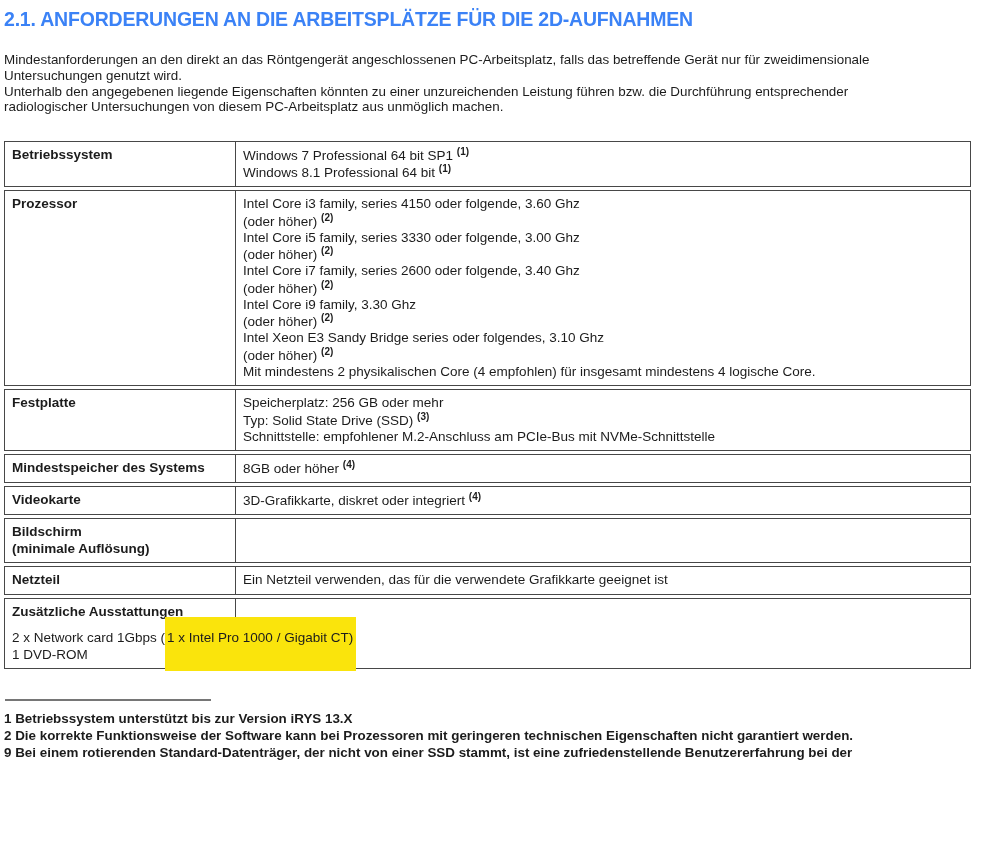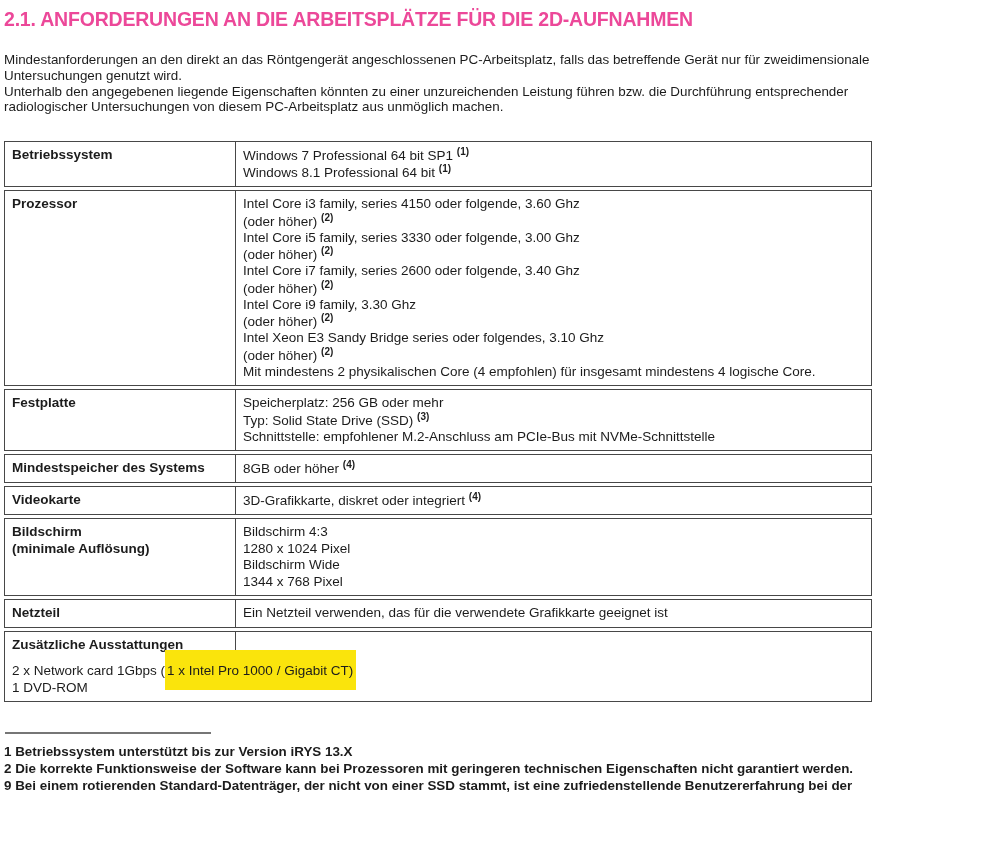--- a/index.html
+++ b/index.html
@@ -5,48 +5,48 @@
   html, body { margin: 0; padding: 0; }
   body {
     width: 1000px; height: 854px; overflow: hidden;
     background: #ffffff; color: #1c1c1c;
     font-family: "Liberation Sans", sans-serif;
   }
   main { padding: 6px 4px 0 4px; }
 
   h1.title {
     font-size: 19.5px; line-height: 23px; font-weight: 700;
-    letter-spacing: -0.2px; margin: 2px 0 21px 0; color: #ec4899;
+    letter-spacing: -0.2px; margin: 2px 0 21px 0; color: #3b82f6;
   }
 
   .intro {
     font-size: 13.4px; line-height: 15.8px; white-space: pre-line;
     margin: 0 0 26px 0;
   }
 
-  .reqtable { width: 868px; }
+  .reqtable { width: 967px; }
   .row {
     display: flex; border: 1.5px solid #474747;
     margin-bottom: 3px; background: #fff;
   }
   .row:last-child { margin-bottom: 0; flex-direction: column; }
   .label {
     width: 231px; flex: none; box-sizing: border-box;
     border-right: 1.5px solid #474747;
     font-weight: 700; font-size: 13.5px; line-height: 16.5px;
     padding: 5px 8px 5px 7px; white-space: pre-line;
   }
   .value {
     flex: 1; font-size: 13.5px; line-height: 16.5px;
     padding: 5px 8px 5px 7px;
   }
   .line { min-height: 16.5px; }
   .b { font-weight: 400; }
   sup.ref { font-size: 10px; font-weight: 700; vertical-align: 4.5px; line-height: 10px; }
-  .hl { padding: 13px 3px 12px 2px; }
+  .hl { padding: 13px 3px 26px 2px; }
 
   .fn-sep { width: 206px; height: 2px; background: #767676; margin: 30px 0 9px 1px; }
   .footnotes .fn-line { font-size: 13.4px; line-height: 17px; font-weight: bold; }
 </style>
 </head>
 <body>
 
 <main>
   <h1 class="title">2.1. ANFORDERUNGEN AN DIE ARBEITSPLÄTZE FÜR DIE 2D-AUFNAHMEN</h1>
   <p class="intro">Mindestanforderungen an den direkt an das Röntgengerät angeschlossenen PC-Arbeitsplatz, falls das betreffende Gerät nur für zweidimensionale
@@ -93,26 +93,20 @@
       </div>
       <div class="row">
         <div class="label">Videokarte</div>
         <div class="value">
           <div class="line"><span>3D-Grafikkarte, diskret oder integriert </span><sup class="ref">(4)</sup></div>
         </div>
       </div>
       <div class="row">
         <div class="label">Bildschirm
 (minimale Auflösung)</div>
-        <div class="value">
-          <div class="line"><span>Bildschirm 4:3</span></div>
-          <div class="line"><span>1280 x 1024 Pixel</span></div>
-          <div class="line"><span>Bildschirm Wide</span></div>
-          <div class="line"><span>1344 x 768 Pixel</span></div>
-        </div>
       </div>
       <div class="row">
         <div class="label">Netzteil</div>
         <div class="value">
           <div class="line"><span>Ein Netzteil verwenden, das für die verwendete Grafikkarte geeignet ist</span></div>
         </div>
       </div>
       <div class="row">
         <div class="label">Zusätzliche Ausstattungen</div>
         <div class="value">

